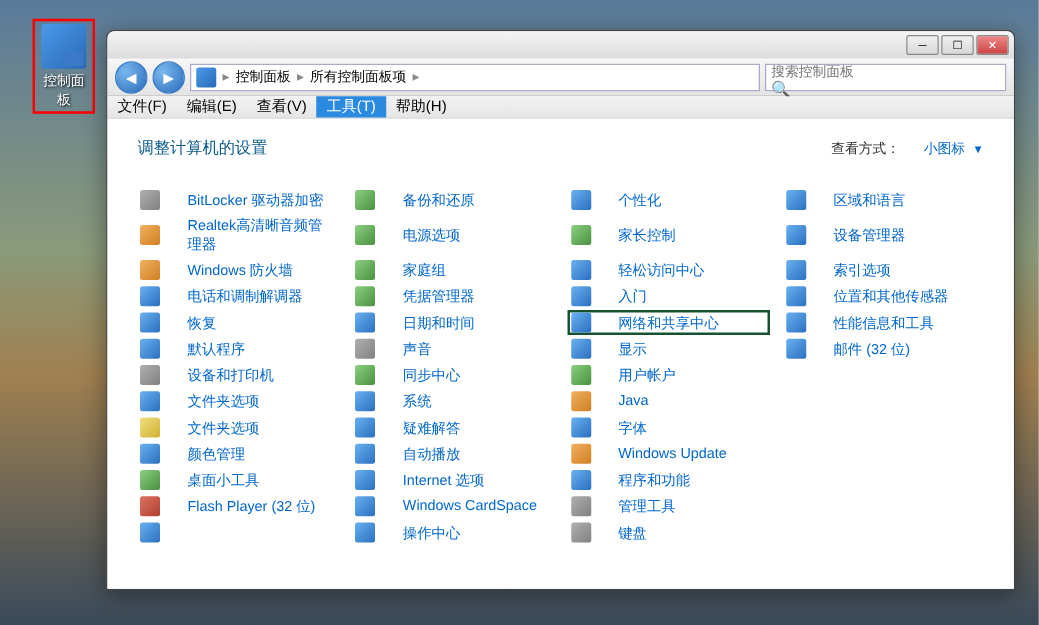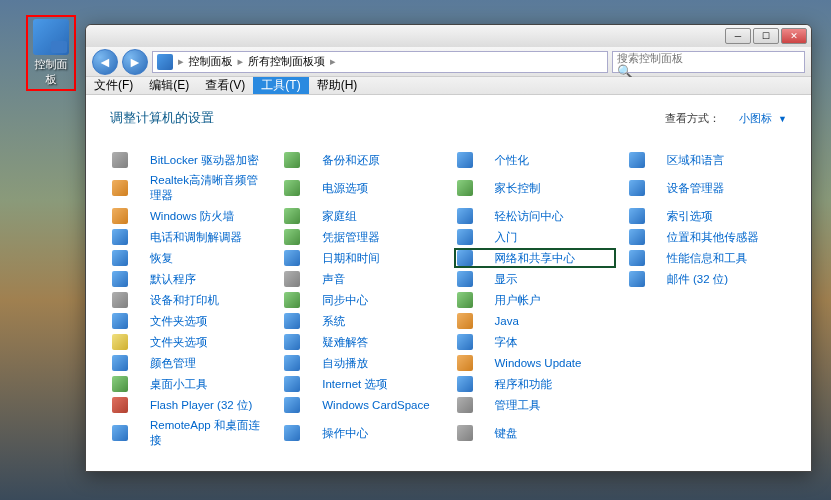--- a/index.html
+++ b/index.html
@@ -293,21 +293,20 @@
         <div class="item">
           <span class="ic green"></span>
           <span>桌面小工具</span>
         </div>
         <div class="item">
           <span class="ic red"></span>
           <span>Flash Player (32 位)</span>
         </div>
         <div class="item">
           <span class="ic blue"></span>
-          <span>RemoteApp 和桌面连接</span>
         </div>
         <div class="item">
           <span class="ic green"></span>
           <span>备份和还原</span>
         </div>
         <div class="item">
           <span class="ic green"></span>
           <span>电源选项</span>
         </div>
         <div class="item">

